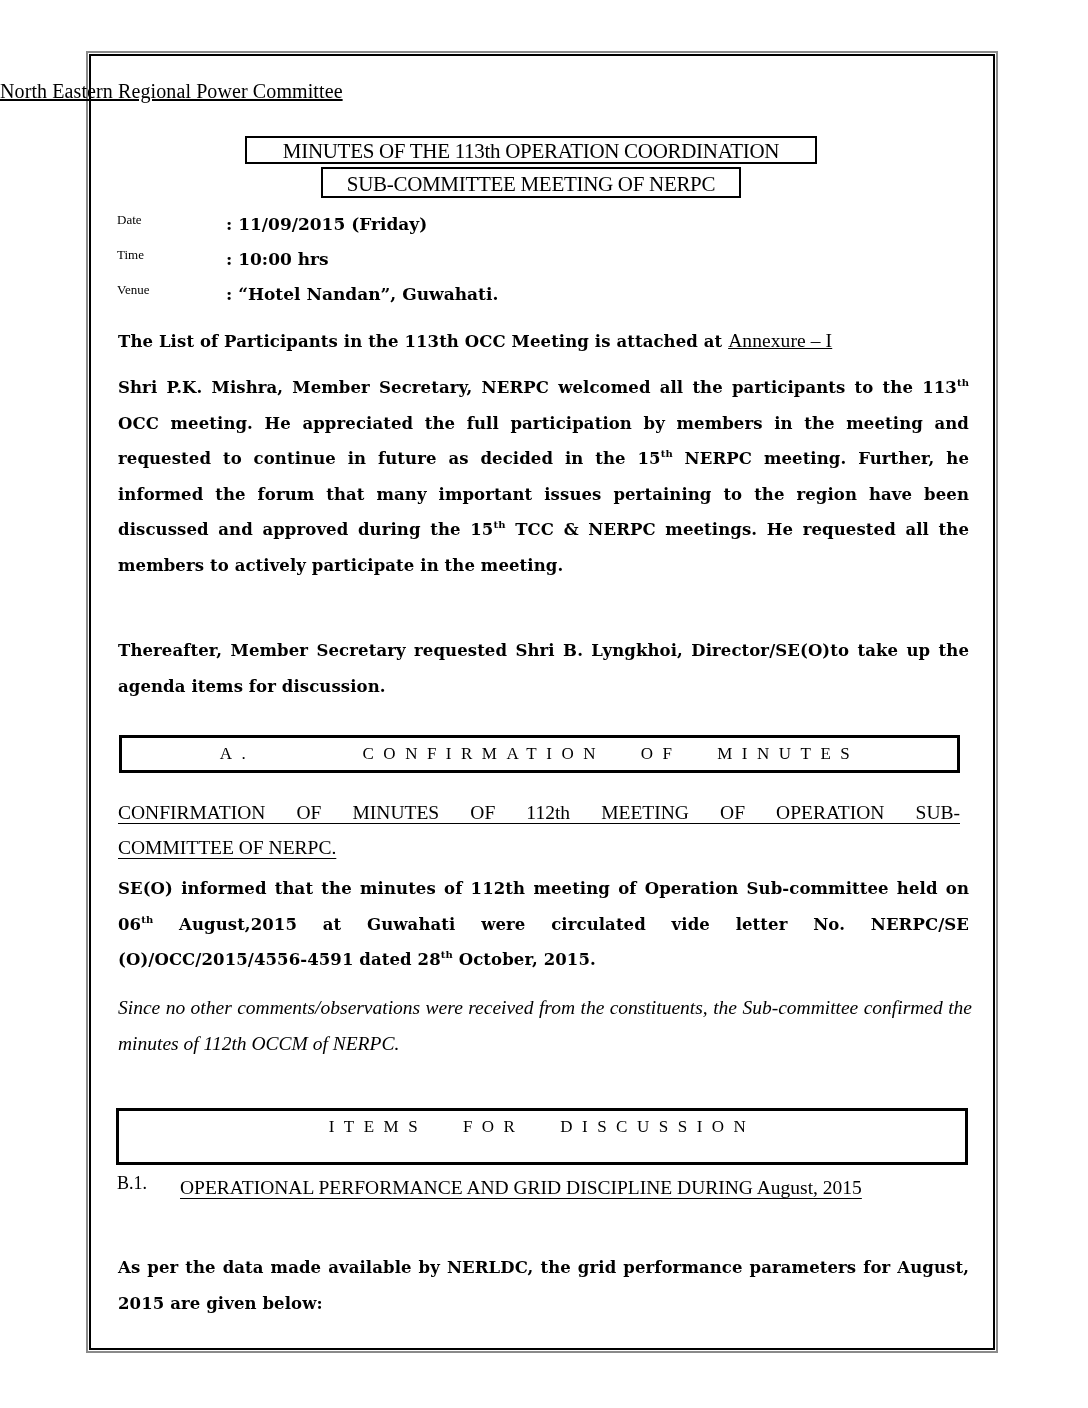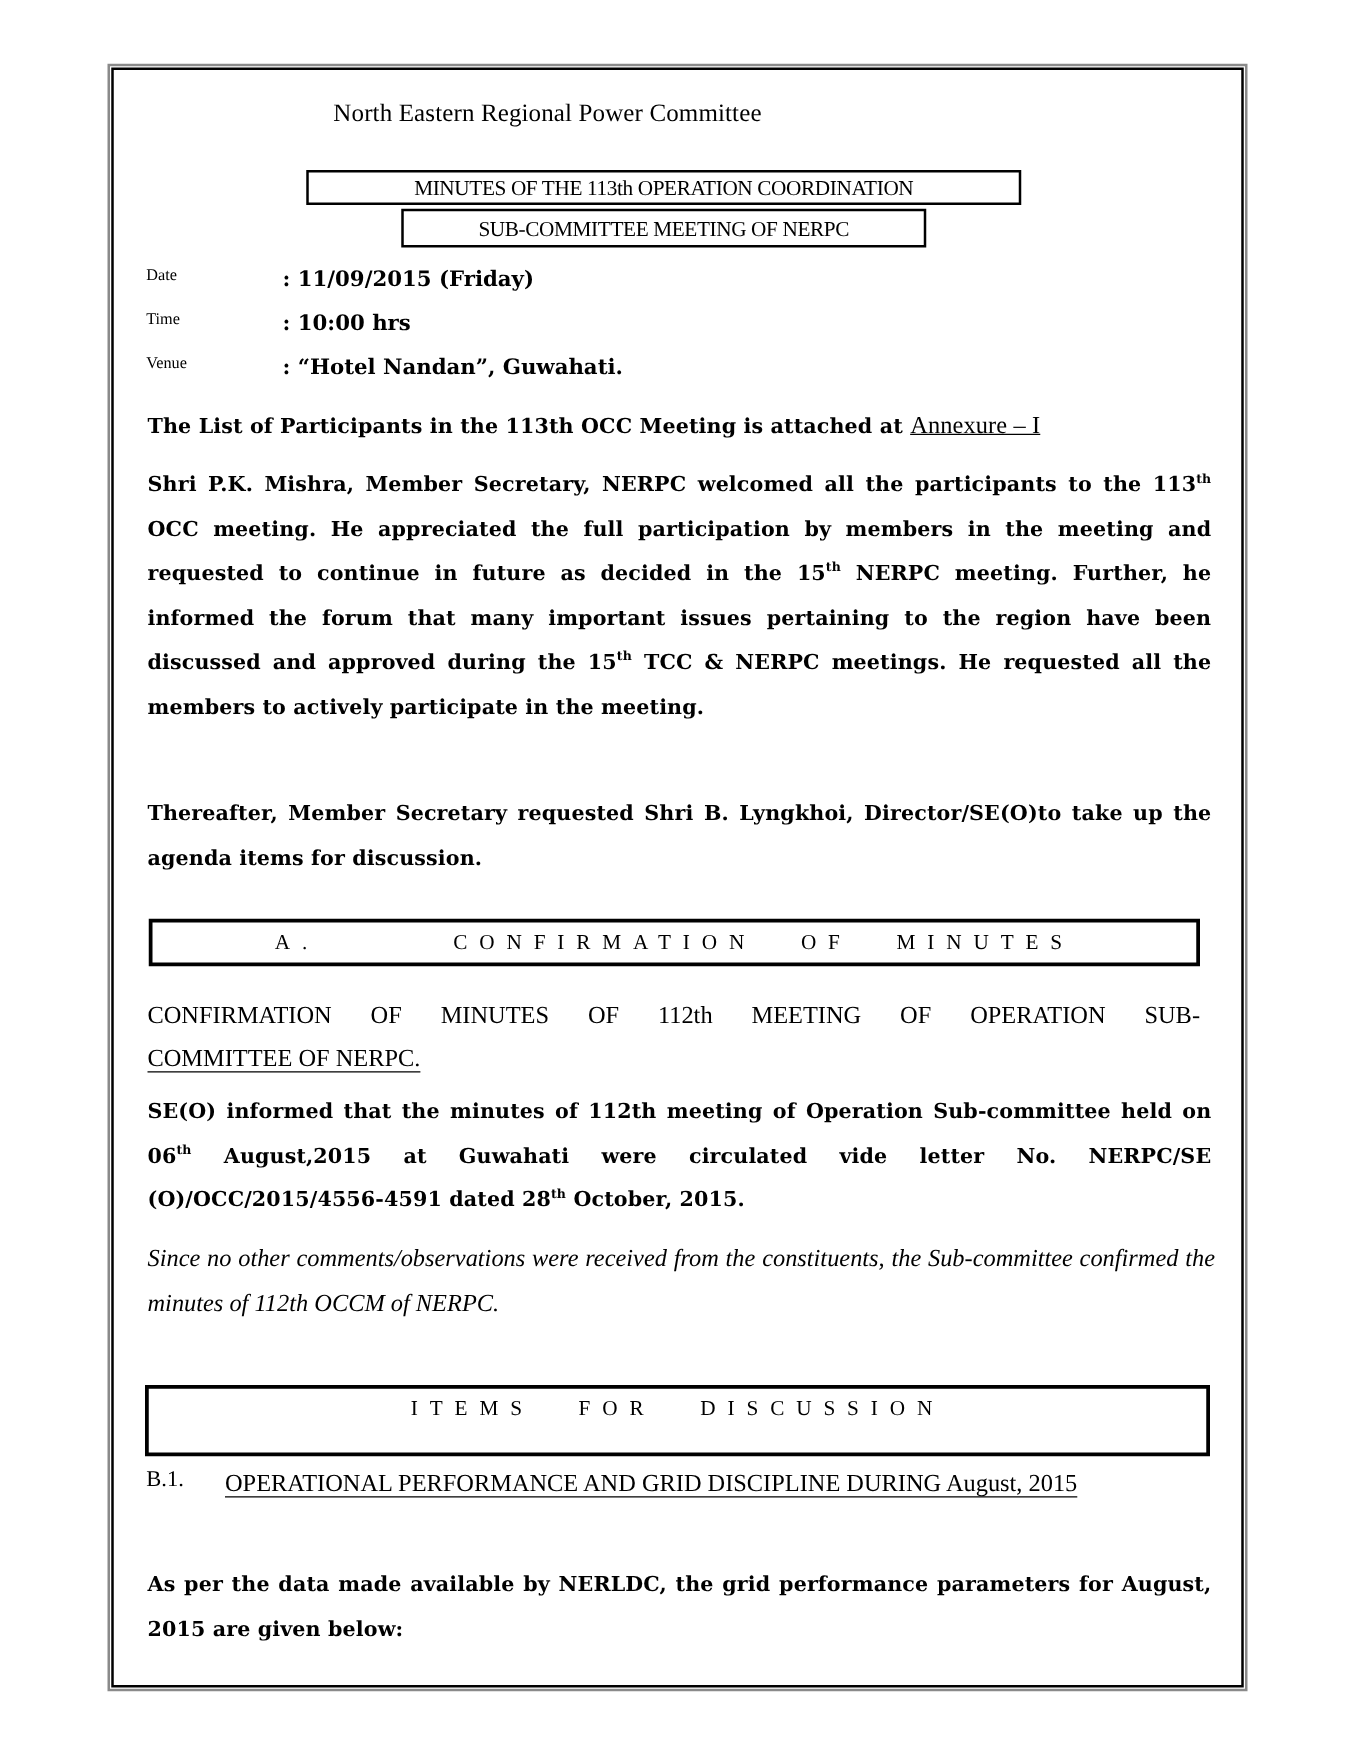--- a/index.html
+++ b/index.html
@@ -8,43 +8,43 @@
       position: absolute; left: 86px; top: 51px; width: 912px; height: 1302px;
       border: 2px solid #8a8a8a; box-sizing: border-box;
     }
     .page-border-inner {
       position: absolute; left: 1px; top: 1px; right: 1px; bottom: 1px;
       border: 2px solid #000;
     }
     .serif { font-family: "DejaVu Serif", "Liberation Serif", serif; }
     .nserif { font-family: "Liberation Serif", serif; }
     .abs { position: absolute; white-space: nowrap; }
-    .org { left: 0; width: 876px; top: 80px; text-align: center; font-size: 20px; letter-spacing: 0.1px; }
-    .titlebox { border: 2px solid #000; text-align: center; font-size: 17px; line-height: 24px; box-sizing: border-box; letter-spacing: -0.3px; }
+    .org { left: 0; width: 876px; top: 80px; font-size: 20px; letter-spacing: 0.1px; text-decoration: underline; }
+    .titlebox { border: 2px solid #000; text-align: center; font-size: 21px; line-height: 24px; box-sizing: border-box; letter-spacing: -0.3px; }
     .t1 { left: 245px; top: 136px; width: 572px; height: 28px; padding-top: 1px; }
     .t2 { left: 321px; top: 167px; width: 420px; height: 31px; padding-top: 3px; }
     .meta-label { left: 117px; font-size: 13px; }
     .meta-val { left: 226px; font-size: 17px; font-weight: bold; text-align: center; }
     .para {
       position: absolute; left: 118px; width: 851px; font-size: 16.5px; font-weight: bold;
       line-height: 35.5px; text-align: justify; letter-spacing: 0.1px;
     }
     .para sup { font-size: 10px; line-height: 0; vertical-align: 7px; }
     .para .normal { font-weight: normal; font-family: "Liberation Serif", serif; font-size: 19.5px; text-decoration: underline; }
     .secbox {
       position: absolute; border: 3px solid #000; box-sizing: border-box; text-align: center;
       font-size: 17px; letter-spacing: 9.5px; word-spacing: 22px;
     }
     .boxA { left: 119px; top: 735px; width: 841px; height: 38px; line-height: 31px; }
     .boxB { left: 116px; top: 1108px; width: 852px; height: 57px; line-height: 32px; }
     .underline-head {
       position: absolute; left: 118px; width: 842px; font-size: 19.5px; line-height: 35px;
       text-align: justify; text-align-last: justify;
     }
-    .underline-head span { text-underline-offset: 4px; }
+    .underline-head span { text-decoration: underline; text-underline-offset: 4px; }
     .italic-para {
       position: absolute; left: 118px; width: 854px; font-size: 19.5px; font-style: italic;
       line-height: 36px; text-align: justify;
     }
     .b1-num { left: 117px; top: 1173px; font-size: 18px; }
     .b1-title {
       position: absolute; left: 180px; top: 1171px; width: 780px; font-size: 19.5px; line-height: 34px;
       text-align: justify; text-align-last: left;
     }
     .b1-title span { text-decoration: underline; text-underline-offset: 4px; }

